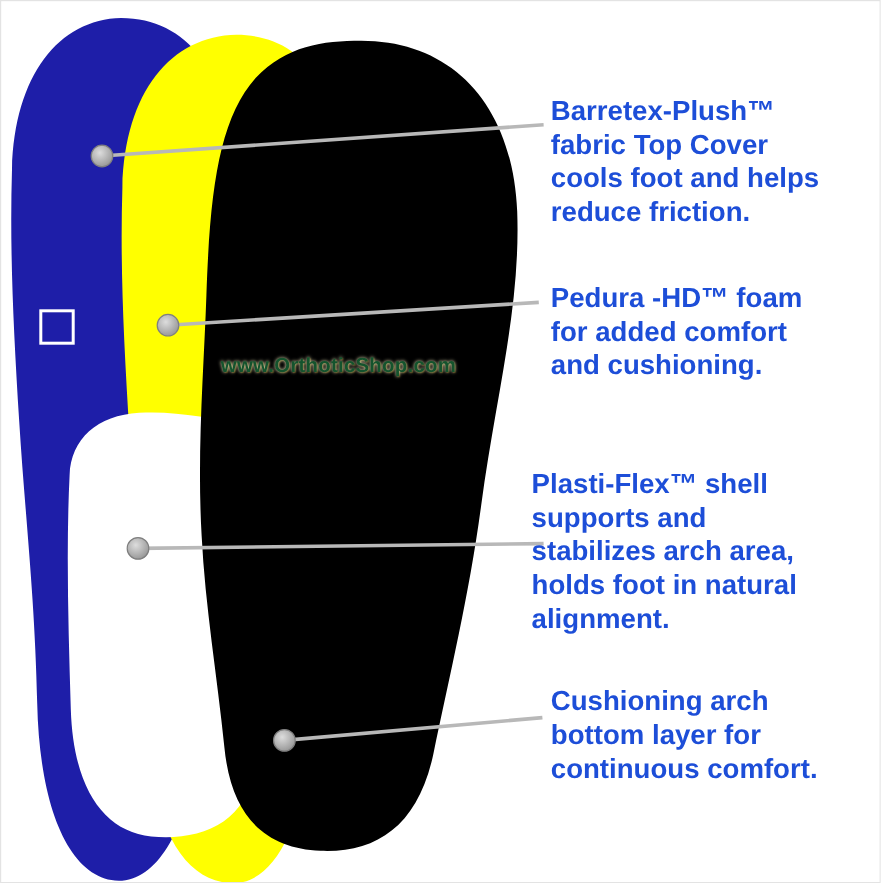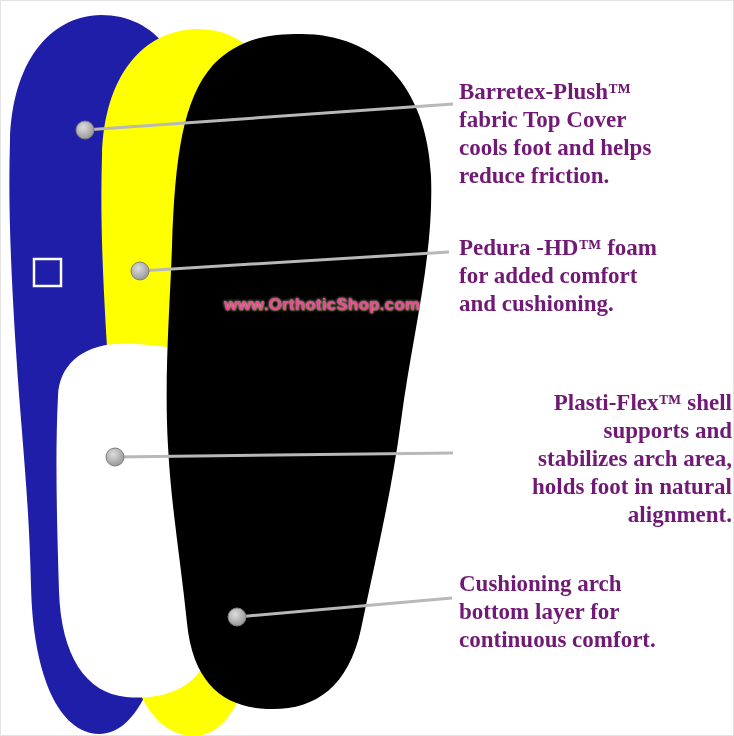--- a/index.html
+++ b/index.html
@@ -17,38 +17,36 @@
     position: absolute;
     left: 0; top: 0;
     width: 734px; height: 736px;
   }
   .callout {
     position: absolute;
     white-space: pre-line;
     font-weight: bold;
     font-size: 23px;
     line-height: 1.22;
-    color: #701a75;
+    color: #1d4ed8;
     width: 270px;
-    font-family: Liberation Serif, serif;
   }
   .callout-1 { left: 458px; top: 77px; }
   .callout-2 { left: 458px; top: 233px; }
-  .callout-3 { left: 461px; top: 388px; text-align: right; }
+  .callout-3 { left: 442px; top: 388px; }
   .callout-4 { left: 458px; top: 569px; }
   .watermark {
     position: absolute;
     left: 183px; top: 294px;
     font-size: 17px;
     font-weight: bold;
-    color: #ec4899;
+    color: #14532d;
     letter-spacing: 0.2px;
     text-shadow: 0 0 3px #fff6c8, 1px 1px 1px rgba(110, 90, 0, 0.55);
     z-index: 6;
-    margin-left: 40px;
   }
 </style>
 </head>
 <body>
 
 <div class="canvas">
 
   <svg class="layers-svg" viewBox="0 0 734 736">
     <defs>
       <radialGradient id="dotGrad" cx="40%" cy="35%" r="75%">

